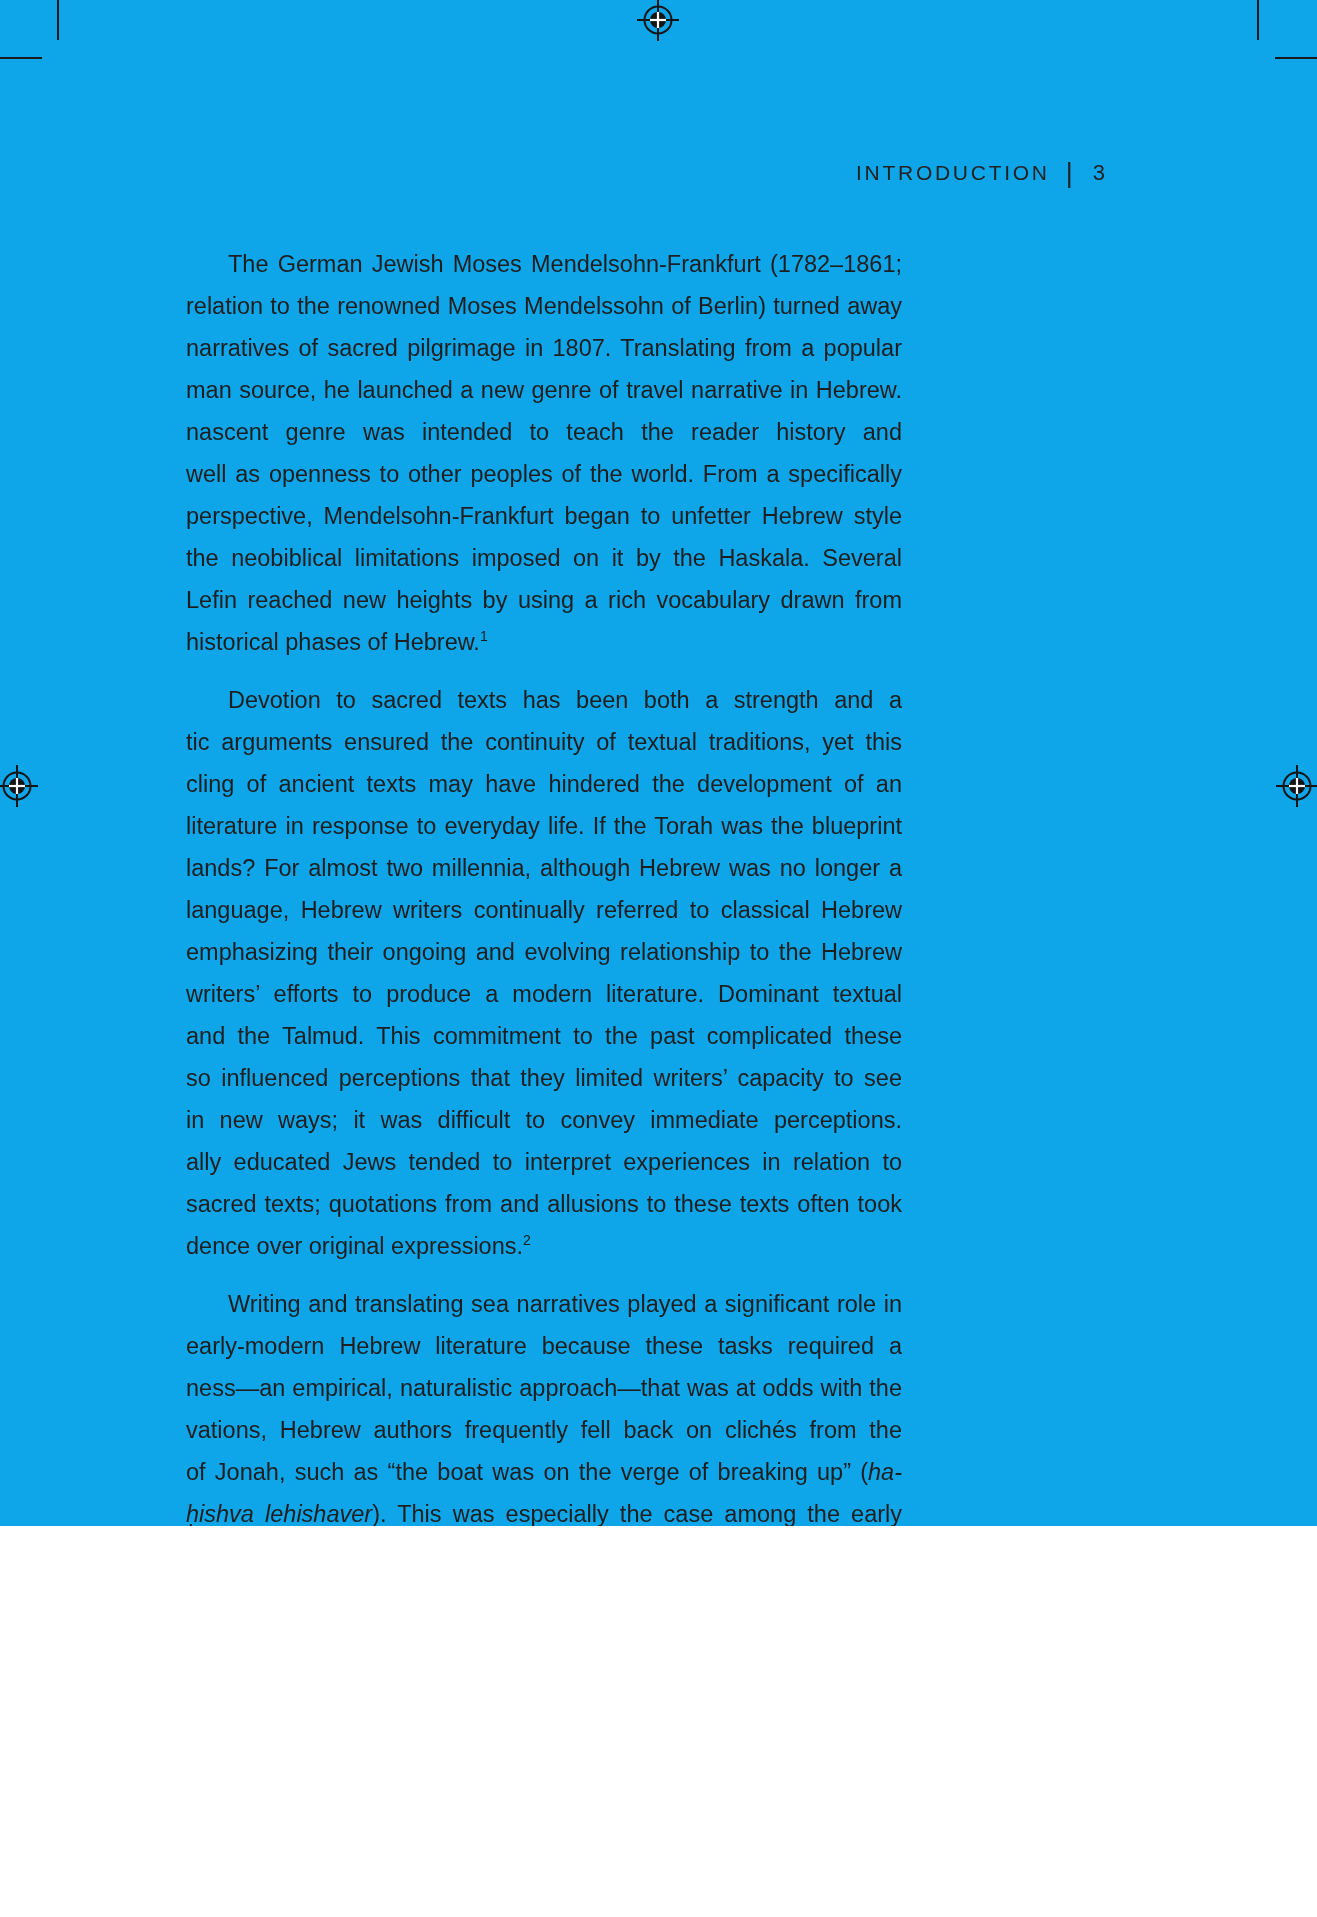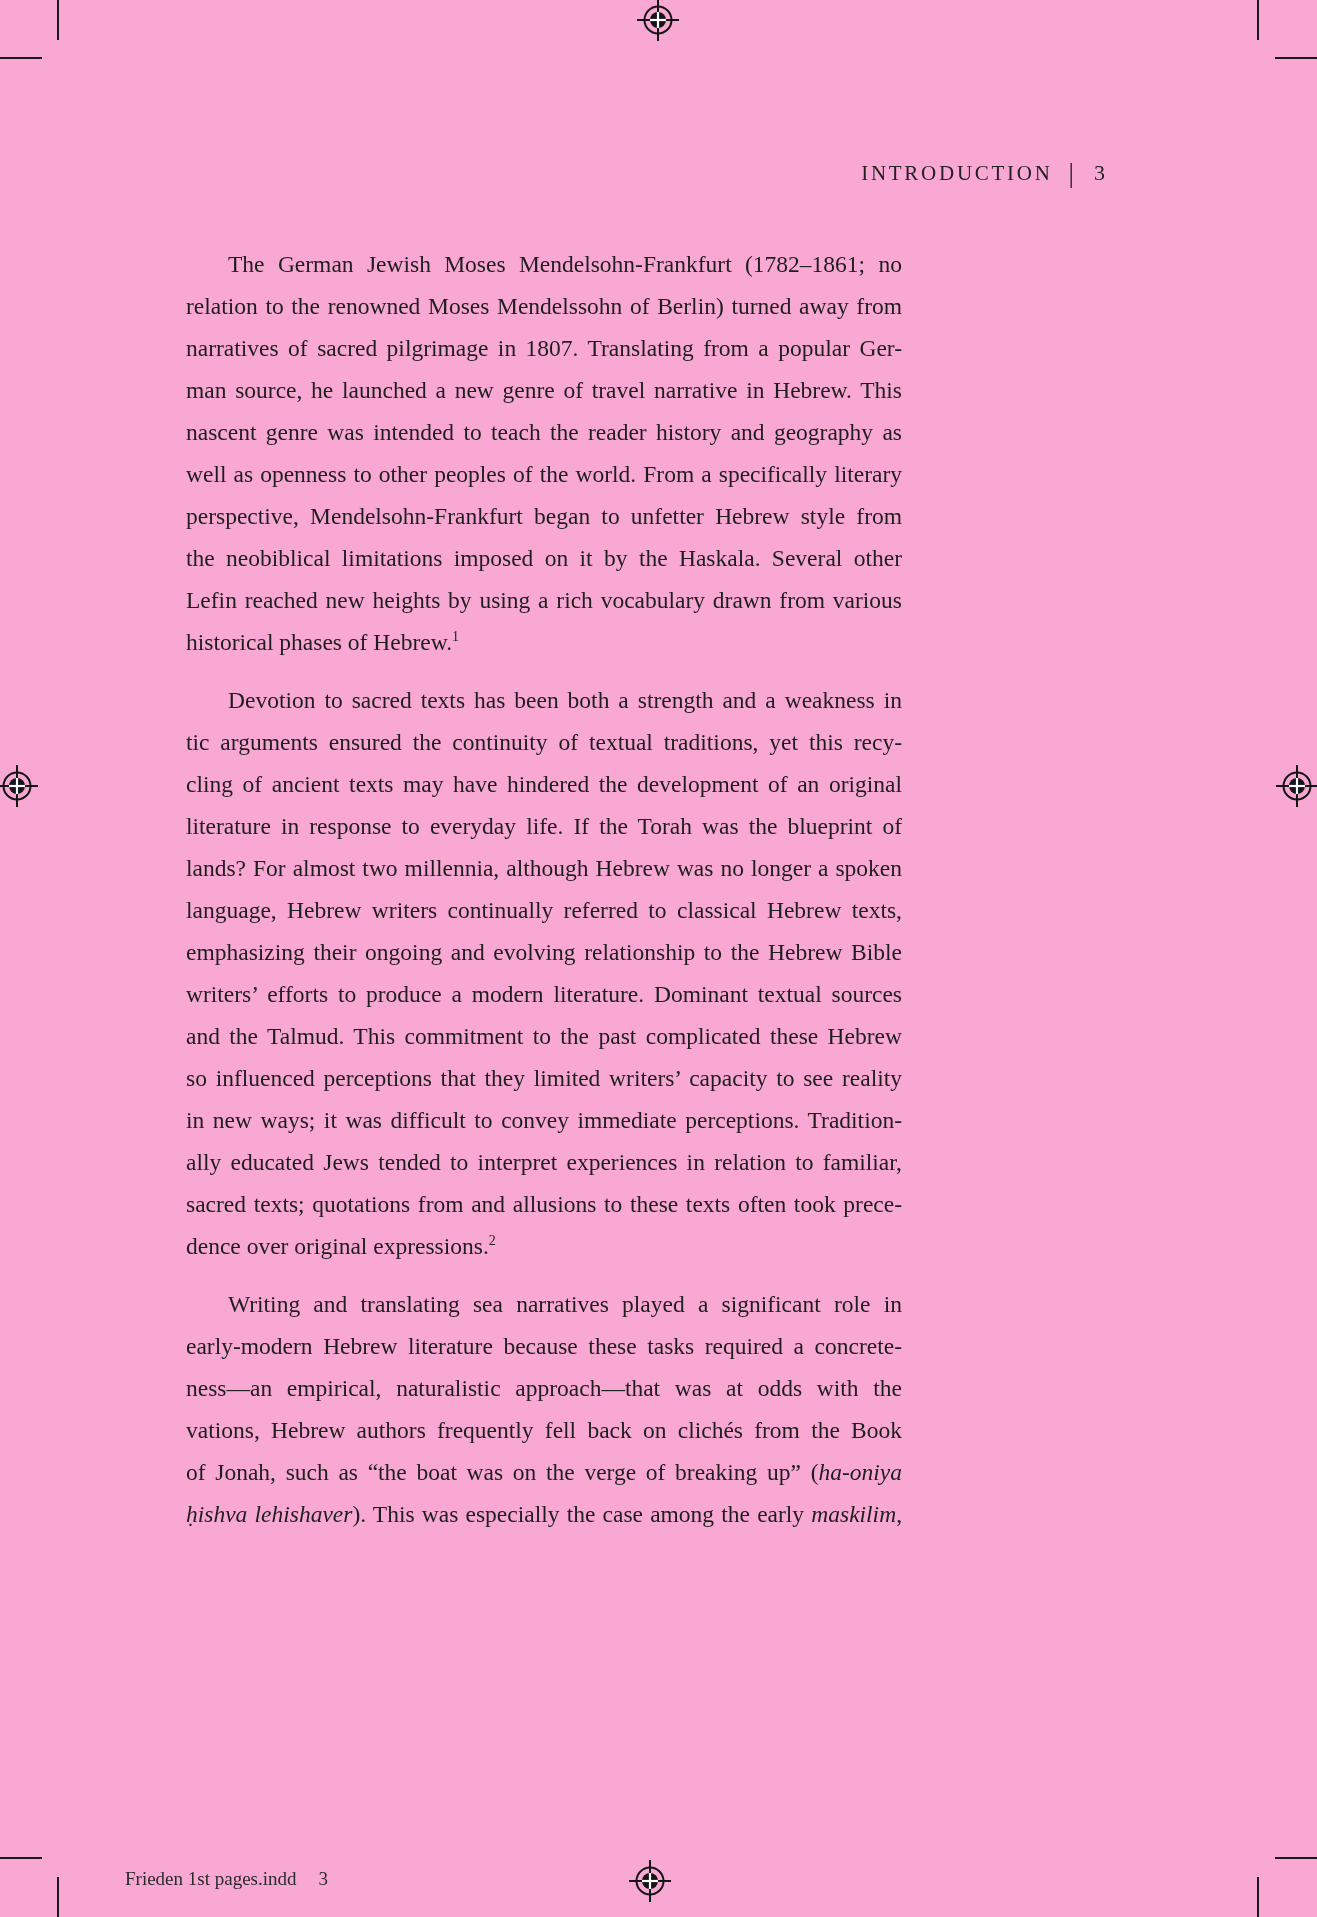--- a/index.html
+++ b/index.html
@@ -1,18 +1,18 @@
 <!DOCTYPE html>
 <html><head>
 <meta charset="utf-8">
 <style>
   html,body { margin:0; padding:0; background:#ffffff; }
   .sheet {
-    position:relative; width:1317px; height:1917px; background:#f9a8d4;
-    font-family:Liberation Serif, serif; color:#1e1e1e; overflow:hidden;
+    position:relative; width:1317px; height:1526px; background:#0ea5e9;
+    font-family:Liberation Sans, sans-serif; color:#1e1e1e; overflow:hidden;
   }
 
   
   .crop { position:absolute; background:#1a1a1a; }
   .crop.v { width:2px; height:40px; }
   .crop.h { width:42px; height:2px; }
   .crop.tl-v { left:57px; top:0; }
   .crop.tl-h { left:0; top:57px; }
   .crop.tr-v { left:1257px; top:0; }
   .crop.tr-h { left:1275px; top:57px; }

